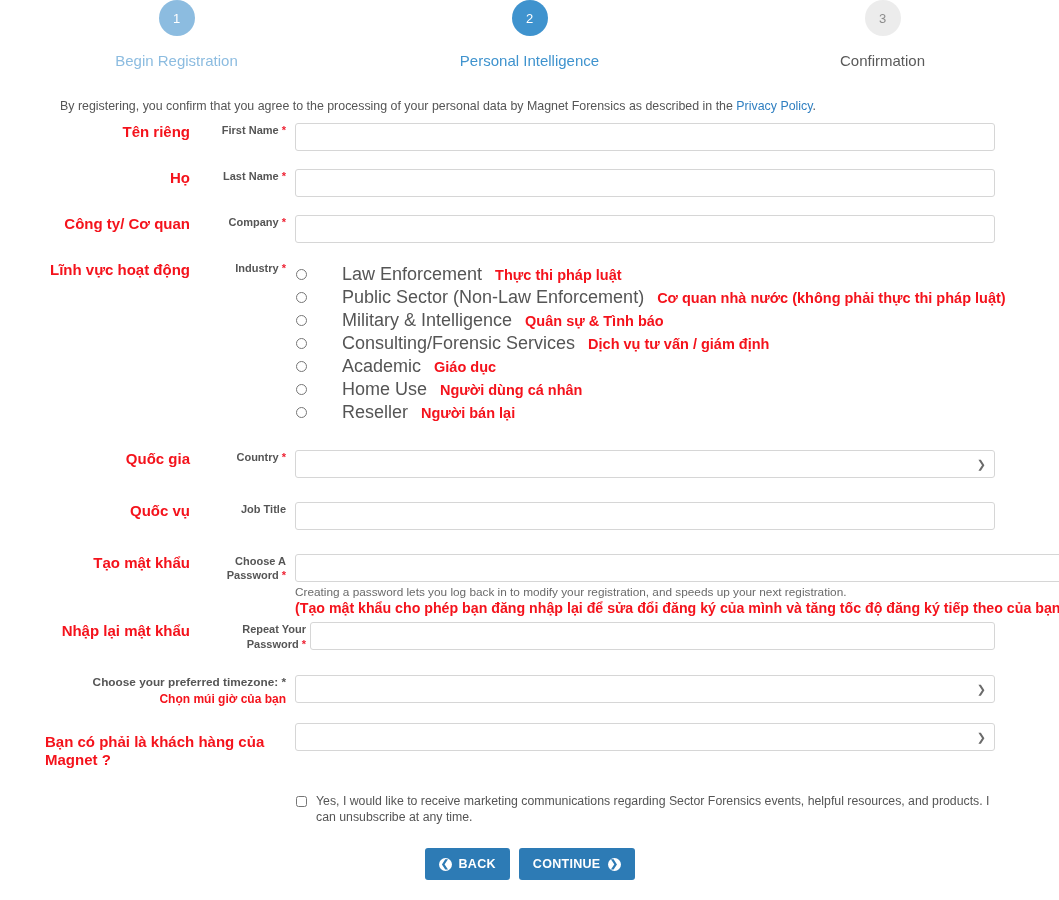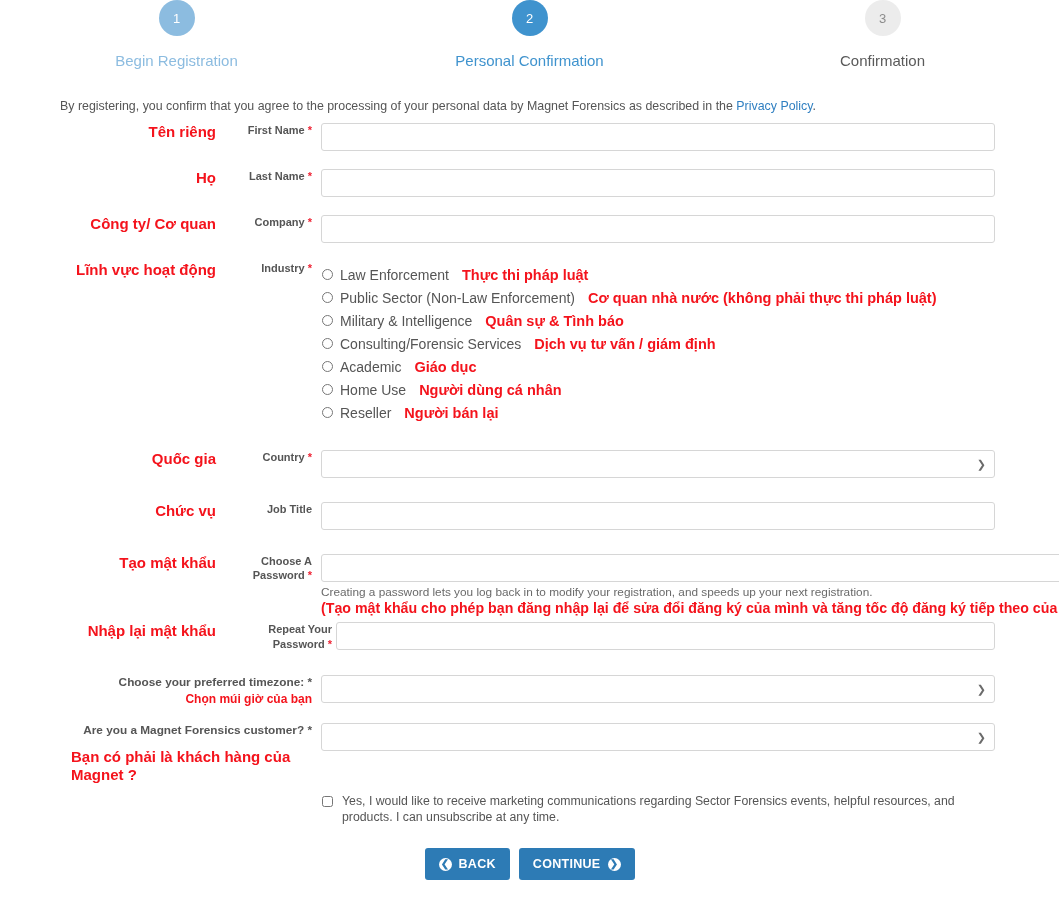--- a/index.html
+++ b/index.html
@@ -56,21 +56,20 @@
   
   .form {
     position: relative;
     width: 1059px;
     padding: 0;
   }
   .row {
     display: flex;
     align-items: flex-start;
     width: 1059px;
-    padding-left: 26px;
   }
   .vn-col {
     width: 190px;
     flex: 0 0 190px;
     text-align: right;
     color: #F4131C;
     font-weight: bold;
     font-size: 15px;
     line-height: 1.25;
     padding-right: 0px;
@@ -127,23 +126,24 @@
     display: flex;
     align-items: center;
     height: 23px;
   }
   .radio-row input[type=radio] {
     width: 11px; height: 11px;
     margin: 0 7px 0 1px;
     accent-color: #888;
   }
   .radio-en {
-    font-size: 14px;
+    font-size: 18px;
     color: #555555;
     white-space: nowrap;
+    margin-left: 28px;
   }
   .radio-vn {
     color: #F4131C;
     font-weight: bold;
     font-size: 14.5px;
     margin-left: 13px;
     white-space: nowrap;
   }
 
   .help-en {
@@ -215,21 +215,21 @@
 </head>
 <body>
 
 <div class="stepper">
   <div class="step step-1">
     <div class="step-circle">1</div>
     <div class="step-label">Begin Registration</div>
   </div>
   <div class="step step-2">
     <div class="step-circle">2</div>
-    <div class="step-label">Personal Confirmation</div>
+    <div class="step-label">Personal Intelligence</div>
   </div>
   <div class="step step-3">
     <div class="step-circle">3</div>
     <div class="step-label">Confirmation</div>
   </div>
 </div>
 
 <div class="consent"><span>By registering, you confirm that you agree to the processing of your personal data by Magnet Forensics as described in the </span><a href="#">Privacy Policy</a><span>.</span></div>
 
 <div class="form">
@@ -322,21 +322,21 @@
     <div class="field-col">
       <div class="sel-wrap">
         <select class="sel"><option></option></select>
         <span class="chev">❯</span>
       </div>
     </div>
   </div>
 
   <div class="spacer-sm" style="height:24px"></div>
   <div class="row">
-    <div class="vn-col">Chức vụ</div>
+    <div class="vn-col">Quốc vụ</div>
     <div class="en-col"><span>Job Title</span><span class="req"></span></div>
     <div class="field-col">
       <input class="txt" type="text" value="" style="">
     </div>
   </div>
 
   <div class="spacer-sm" style="height:24px"></div>
   <div class="row">
     <div class="vn-col">Tạo mật khẩu</div>
     <div class="en-col"><span>Choose A Password</span> <span class="req">*</span></div>
@@ -366,21 +366,20 @@
       <div class="sel-wrap">
         <select class="sel"><option></option></select>
         <span class="chev">❯</span>
       </div>
     </div>
   </div>
 
   <div class="spacer-sm" style="height:16px"></div>
   <div class="row">
     <div class="vn-col" style="width:290px;flex:0 0 290px;padding-right:4px;text-align:right">
-      <div style="color:#555;font-weight:bold;font-size:11.8px"><span>Are you a Magnet Forensics customer?</span> <span class="req">*</span></div>
       <div style="font-size:15px;margin-top:10px;text-align:left;padding-left:45px;line-height:1.2">Bạn có phải là khách hàng của Magnet ?</div>
     </div>
     <div class="field-col" style="padding-left:5px">
       <div class="sel-wrap">
         <select class="sel"><option></option></select>
         <span class="chev">❯</span>
       </div>
 
       <div class="check-row" style="margin-top:42px">
         <input type="checkbox" style="">

